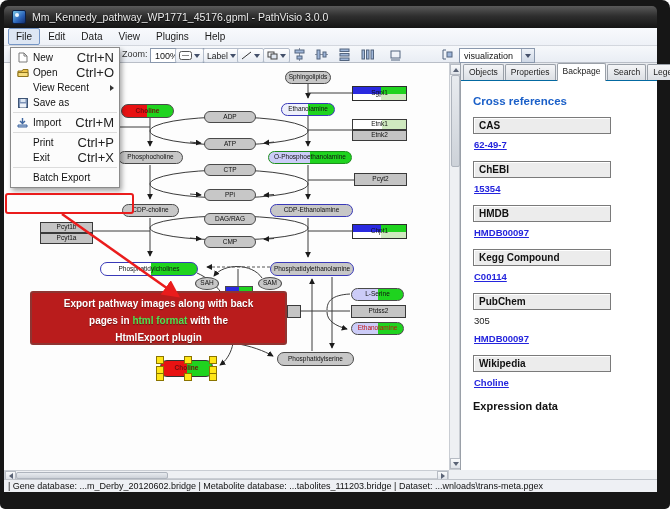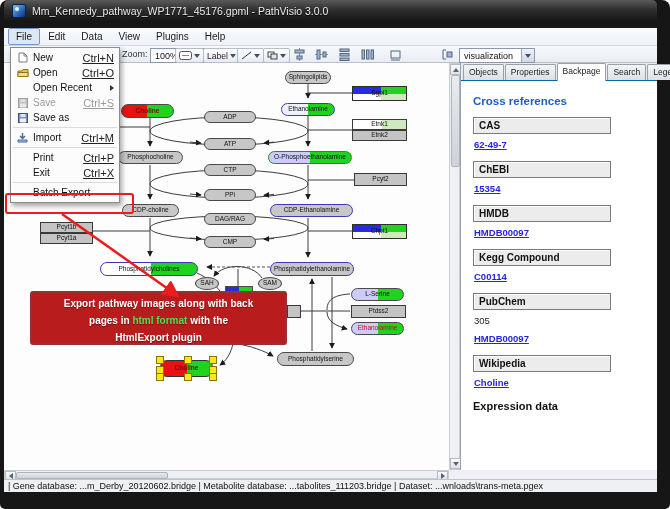--- a/index.html
+++ b/index.html
@@ -1,21 +1,21 @@
 <!DOCTYPE html>
 <html><head>
 <meta charset="utf-8">
 <style>
   html,body{margin:0;padding:0;background:#fff;}
   body{width:670px;height:509px;position:relative;overflow:hidden;
        font-family:"Liberation Sans",sans-serif;-webkit-font-smoothing:antialiased;}
   .abs{position:absolute;box-sizing:border-box;}
   
   #frame{left:0;top:0;width:670px;height:509px;background:#161616;border-radius:8px 8px 5px 5px;}
-  #titlebar{left:4px;top:0;width:653px;height:22px;border-radius:5px 5px 0 0;
+  #titlebar{left:4px;top:6px;width:653px;height:22px;border-radius:5px 5px 0 0;
     background:linear-gradient(#5a5a5a,#2f2f2f 45%,#141414);display:flex;align-items:center;gap:6px;padding:0 8px;}
   #titlebar .ttl{color:#ececec;font-size:10.5px;text-shadow:0 1px 1px #000;white-space:nowrap;}
   .appicon{width:12px;height:12px;border-radius:2px;background:linear-gradient(135deg,#79c7e8,#2a62b8 60%,#14306e);
     border:1px solid #0c1f44;position:relative;}
   .appicon:after{content:"";position:absolute;left:2px;top:2px;width:4px;height:4px;border-radius:50%;background:#eaf6ff;}
   #menubar{left:4px;top:28px;width:653px;height:18px;background:linear-gradient(#f8fafd,#eef1f7);
     border-bottom:1px solid #d3d7de;display:flex;align-items:center;padding-left:4px;font-size:10px;color:#1a1a1a;}
   #menubar .m{padding:2px 7px;border:1px solid transparent;border-radius:2px;}
   #menubar .m.sel{border-color:#7596c6;background:#dde6f3;}
   #toolbar{left:4px;top:46px;width:653px;height:17px;background:linear-gradient(#f6f8fb,#e9edf4);
@@ -79,21 +79,21 @@
   #hscroll{left:4px;top:470px;width:445px;height:9px;}
   #scrollfill{left:449px;top:470px;width:208px;height:9px;background:#eef0f3;}
   #statusbar{left:4px;top:479px;width:653px;height:13px;background:#eef0f4;border-top:1px solid #c0c4ca;
     font-size:9px;color:#111;display:flex;align-items:center;padding-left:4px;white-space:nowrap;overflow:hidden;}
   
   #filemenu{left:10px;top:47px;width:110px;background:#fcfcfc;border:1px solid #8b8b8b;
     box-shadow:2px 3px 5px rgba(0,0,0,.35);z-index:30;padding:2px 0;}
   .mi{display:flex;align-items:center;height:15px;font-size:10px;color:#111;padding:0 5px 0 4px;}
   .mi .mic{width:15px;height:12px;display:flex;align-items:center;justify-content:center;}
   .mi .mil{flex:1;padding-left:3px;}
-  .mi .mis{color:#222;font-size:11px;text-decoration:underline;}
+  .mi .mis{color:#222;font-size:13px;}
   .mi.dis .mil,.mi.dis .mis{color:#9b9b9b;}
   .msep{height:1px;background:#dcdcdc;margin:2px 2px;}
   .sub{width:0;height:0;border-top:3px solid transparent;border-bottom:3px solid transparent;border-left:4px solid #333;}
   
   #callout{left:30px;top:291px;width:257px;height:54px;background:#b91c1c;border:2px solid #8e3532;border-radius:3px;
     z-index:35;color:#fff;font-weight:bold;font-size:10px;text-align:center;line-height:17px;padding-top:2px;
     text-shadow:0 1px 1px rgba(0,0,0,.4);}
   #callout .hl{color:#52e052;}
   #annsvg{left:0;top:0;width:670px;height:509px;z-index:40;pointer-events:none;}
 </style>
@@ -377,33 +377,22 @@
         <svg width="12" height="10">
           <path d="M1 3 h4 l1-1.5 h5 v7 h-10 z" fill="#edc349" stroke="#8f741d"></path>
           <path d="M1 4.5 h10 v4 h-10 z" fill="#f6dd7e" stroke="#8f741d"></path>
         </svg>
       </span>
     <span class="mil">Open</span>
     <span class="mis">Ctrl+O</span>
   </div>
   <div class="mi">
     <span class="mic"></span>
-    <span class="mil">Open Recent</span>
+    <span class="mil">View Recent</span>
     <span class="sub"></span>
-  </div>
-  <div class="mi dis">
-    <span class="mic">
-        <svg width="10" height="10">
-          <rect x="0.5" y="0.5" width="9" height="9" fill="#c2c2c2" stroke="#9a9a9a"></rect>
-          <rect x="2.5" y="1" width="5" height="3" fill="#dcdcdc"></rect>
-          <rect x="2" y="5.5" width="6" height="4" fill="#e8e8e8"></rect>
-        </svg>
-      </span>
-    <span class="mil">Save</span>
-    <span class="mis">Ctrl+S</span>
   </div>
   <div class="mi">
     <span class="mic">
         <svg width="10" height="10">
           <rect x="0.5" y="0.5" width="9" height="9" fill="#7d93b8" stroke="#3e5575"></rect>
           <rect x="2.5" y="1" width="5" height="3" fill="#dce6f2"></rect>
           <rect x="2" y="5.5" width="6" height="4" fill="#eef2f8"></rect>
         </svg>
       </span>
     <span class="mil">Save as</span>

